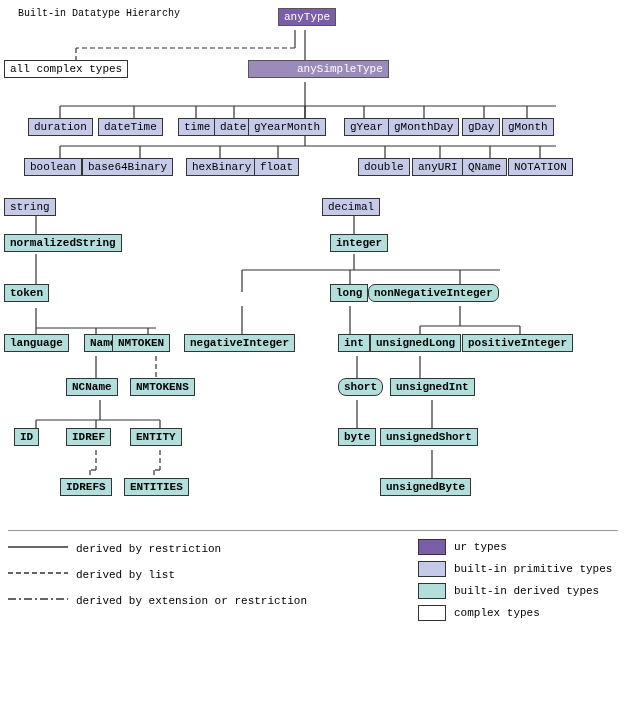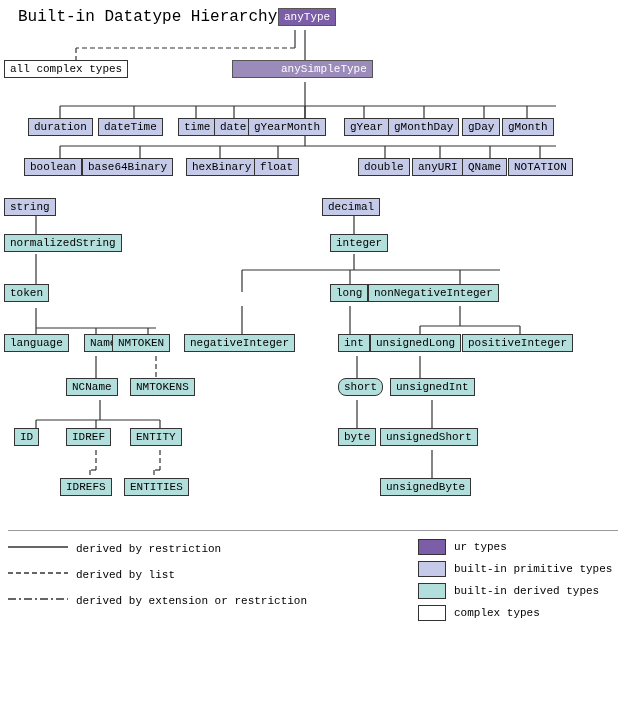--- a/index.html
+++ b/index.html
@@ -11,21 +11,21 @@
       min-height: 717px;
       position: relative;
       overflow: hidden;
     }
     .diagram-container {
       position: relative;
       width: 629px;
       padding: 8px;
     }
     .title {
-      font-size: 16px;
+      font-size: 10px;
       margin-bottom: 8px;
       padding-left: 10px;
     }
     
     .lines-svg {
       position: absolute;
       top: 0; left: 0;
       width: 629px;
       pointer-events: none;
       z-index: 0;
@@ -37,21 +37,21 @@
       padding: 2px 5px;
       font-family: 'Courier New', Courier, monospace;
       font-size: 11px;
       white-space: nowrap;
       z-index: 1;
       text-align: center;
     }
     .ur-type { background: #7b5ea7; color: #fff; border-color: #555; }
     .simple-type { background: #9b8bbb; color: #fff; border-color: #555; }
     .primitive { background: #c5cae9; color: #000; }
-    .derived { background: #b2dfdb; color: #000; }
+    .derived { background: #b2dfdb; color: #000; font-weight: bold; }
     .complex { background: #fff; color: #000; }
     .legend-row {
       display: flex;
       align-items: center;
       margin-bottom: 6px;
     }
     .legend-box {
       width: 28px;
       height: 16px;
       border: 1px solid #333;
@@ -158,21 +158,21 @@
 
     <line x1="432" y1="400" x2="432" y2="436" stroke="#333" stroke-width="1.2"></line>
 
     <line x1="432" y1="450" x2="432" y2="486" stroke="#333" stroke-width="1.2"></line>
   </svg>
 
   <div class="node ur-type" style="left:278px;top:8px;">anyType</div>
 
   <div class="node complex" style="left:4px;top:60px;">all complex types</div>
 
-  <div class="node simple-type" style="left:232px;top:60px;padding-left:48px;">anySimpleType</div>
+  <div class="node simple-type" style="left:248px;top:60px;padding-left:48px;">anySimpleType</div>
 
   <div class="node primitive" style="left:28px;top:118px;">duration</div>
   <div class="node primitive" style="left:98px;top:118px;">dateTime</div>
   <div class="node primitive" style="left:178px;top:118px;">time</div>
   <div class="node primitive" style="left:214px;top:118px;text-align:center;">date</div>
   <div class="node primitive" style="left:248px;top:118px;">gYearMonth</div>
   <div class="node primitive" style="left:344px;top:118px;">gYear</div>
   <div class="node primitive" style="left:388px;top:118px;">gMonthDay</div>
   <div class="node primitive" style="left:462px;top:118px;text-align:center;">gDay</div>
   <div class="node primitive" style="left:502px;top:118px;">gMonth</div>
@@ -187,21 +187,21 @@
   <div class="node primitive" style="left:508px;top:158px;">NOTATION</div>
 
   <div class="node primitive" style="left:4px;top:198px;">string</div>
   <div class="node primitive" style="left:322px;top:198px;">decimal</div>
 
   <div class="node derived" style="left:4px;top:234px;">normalizedString</div>
   <div class="node derived" style="left:330px;top:234px;">integer</div>
 
   <div class="node derived" style="left:4px;top:284px;">token</div>
   <div class="node derived" style="left:330px;top:284px;">long</div>
-  <div class="node derived" style="left:368px;top:284px;">nonNegativeInteger</div>
+  <div class="node derived" style="left:368px;top:284px;border-radius:7px;">nonNegativeInteger</div>
 
   <div class="node derived" style="left:4px;top:334px;">language</div>
   <div class="node derived" style="left:84px;top:334px;text-align:center;">Name</div>
   <div class="node derived" style="left:112px;top:334px;">NMTOKEN</div>
   <div class="node derived" style="left:184px;top:334px;">negativeInteger</div>
   <div class="node derived" style="left:338px;top:334px;">int</div>
   <div class="node derived" style="left:370px;top:334px;">unsignedLong</div>
   <div class="node derived" style="left:462px;top:334px;">positiveInteger</div>
 
   <div class="node derived" style="left:66px;top:378px;">NCName</div>

